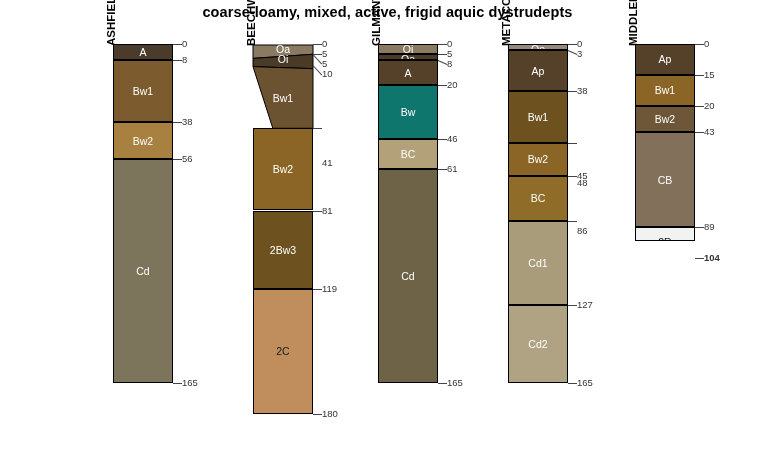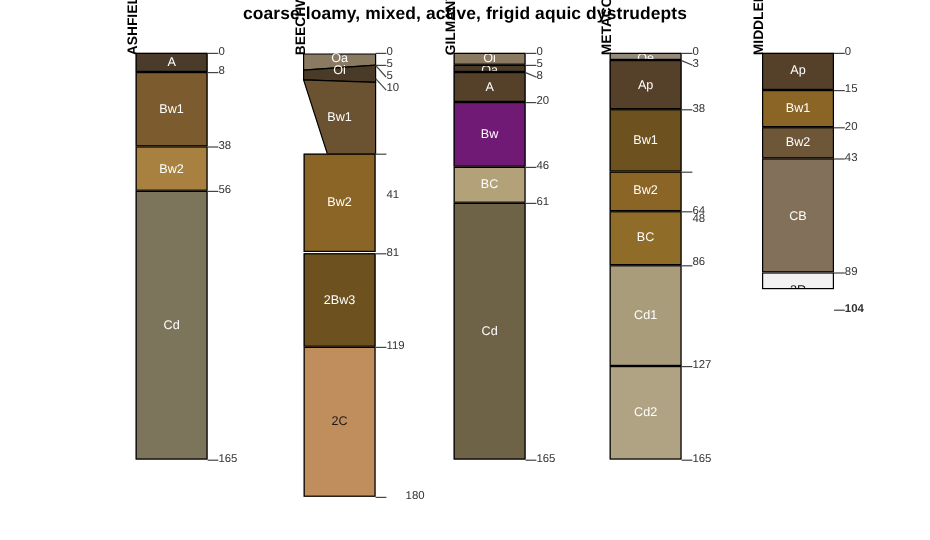--- a/index.html
+++ b/index.html
@@ -141,35 +141,35 @@
         <div class="depth-tick" style="left: 322px; top: 59.278px;">5</div>
         <div class="tick-line" style="left: 313px; top: 54.278px; width: 13.4536px; transform: rotate(48.0128deg);"></div>
         <div class="depth-tick" style="left: 322px; top: 69.278px;">10</div>
         <div class="tick-line" style="left: 313px; top: 64.556px; width: 13.2483px; transform: rotate(47.2085deg);"></div>
         <div class="depth-tick" style="left: 322px; top: 123.28px; margin-top: 35px;">41</div>
         <div class="tick-line" style="left: 313px; top: 128.28px; width: 9px; transform: rotate(0deg);"></div>
         <div class="depth-tick" style="left: 322px; top: 205.504px;">81</div>
         <div class="tick-line" style="left: 313px; top: 210.504px; width: 9px; transform: rotate(0deg);"></div>
         <div class="depth-tick" style="left: 322px; top: 283.616px;">119</div>
         <div class="tick-line" style="left: 313px; top: 288.616px; width: 9px; transform: rotate(0deg);"></div>
-        <div class="depth-tick" style="left: 338px; top: 409.008px; text-align: right;">180</div>
+        <div class="depth-tick" style="left: 322px; top: 409.008px; text-align: right;">180</div>
         <div class="tick-line" style="left: 313px; top: 414.008px; width: 9px; transform: rotate(0deg);"></div>
       </div>
       <div class="pedon" style="left: 0px; top: 0px;">
         <div class="pedon-name" style="left: 370px; top: 46px;">GILMANTON</div>
         <div class="horizon" style="left: 378px; top: 44px; width: 60px; height: 10.278px; background: rgb(138, 122, 98);">
           <div class="horizon-label" style="top: -0.861px;">Oi</div>
         </div>
         <div class="horizon" style="left: 378px; top: 54.278px; width: 60px; height: 6.1668px; background: rgb(74, 59, 40);">
           <div class="horizon-label" style="top: -1px;">Oa</div>
         </div>
         <div class="horizon" style="left: 378px; top: 60.4448px; width: 60px; height: 24.6672px; background: rgb(85, 64, 42);">
           <div class="horizon-label" style="top: 6.3336px;">A</div>
         </div>
-        <div class="horizon" style="left: 378px; top: 85.112px; width: 60px; height: 53.4456px; background: #701a75;">
+        <div class="horizon" style="left: 378px; top: 85.112px; width: 60px; height: 53.4456px; background: #0f766e;">
           <div class="horizon-label" style="top: 20.7228px;">Bw</div>
         </div>
         <div class="horizon" style="left: 378px; top: 138.558px; width: 60px; height: 30.834px; background: rgb(179, 161, 121);">
           <div class="horizon-label" style="top: 9.417px;">BC</div>
         </div>
         <div class="horizon" style="left: 378px; top: 169.392px; width: 60px; height: 213.782px; background: rgb(110, 98, 71);">
           <div class="horizon-label" style="top: 100.891px;">Cd</div>
         </div>
         <div class="depth-tick" style="left: 447px; top: 39px;">0</div>
         <div class="tick-line" style="left: 438px; top: 44px; width: 9px; transform: rotate(0deg);"></div>
@@ -210,23 +210,23 @@
           <div class="horizon-label" style="top: 33.0564px;">Cd2</div>
         </div>
         <div class="depth-tick" style="left: 577px; top: 39px;">0</div>
         <div class="tick-line" style="left: 568px; top: 44px; width: 9px; transform: rotate(0deg);"></div>
         <div class="depth-tick" style="left: 577px; top: 49px;">3</div>
         <div class="tick-line" style="left: 568px; top: 50.1668px; width: 9.7823px; transform: rotate(23.0697deg);"></div>
         <div class="depth-tick" style="left: 577px; top: 86.2788px;">38</div>
         <div class="tick-line" style="left: 568px; top: 91.2788px; width: 9px; transform: rotate(0deg);"></div>
         <div class="depth-tick" style="left: 577px; top: 137.669px; margin-top: 40px;">48</div>
         <div class="tick-line" style="left: 568px; top: 142.669px; width: 9px; transform: rotate(0deg);"></div>
-        <div class="depth-tick" style="left: 577px; top: 170.558px;">64</div>
+        <div class="depth-tick" style="left: 577px; top: 170.558px;">45</div>
         <div class="tick-line" style="left: 568px; top: 175.558px; width: 9px; transform: rotate(0deg);"></div>
-        <div class="depth-tick" style="left: 577px; top: 214px;">86</div>
+        <div class="depth-tick" style="left: 577px; top: 226px;">86</div>
         <div class="tick-line" style="left: 568px; top: 220.782px; width: 9px; transform: rotate(0deg);"></div>
         <div class="depth-tick" style="left: 577px; top: 300.061px;">127</div>
         <div class="tick-line" style="left: 568px; top: 305.061px; width: 9px; transform: rotate(0deg);"></div>
         <div class="depth-tick" style="left: 577px; top: 378.174px;">165</div>
         <div class="tick-line" style="left: 568px; top: 383.174px; width: 9px; transform: rotate(0deg);"></div>
       </div>
       <div class="pedon" style="left: 0px; top: 0px;">
         <div class="pedon-name" style="left: 627px; top: 46px;">MIDDLEBROOK</div>
         <div class="horizon" style="left: 635px; top: 44px; width: 60px; height: 30.834px; background: rgb(85, 64, 42);">
           <div class="horizon-label" style="top: 9.417px;">Ap</div>

